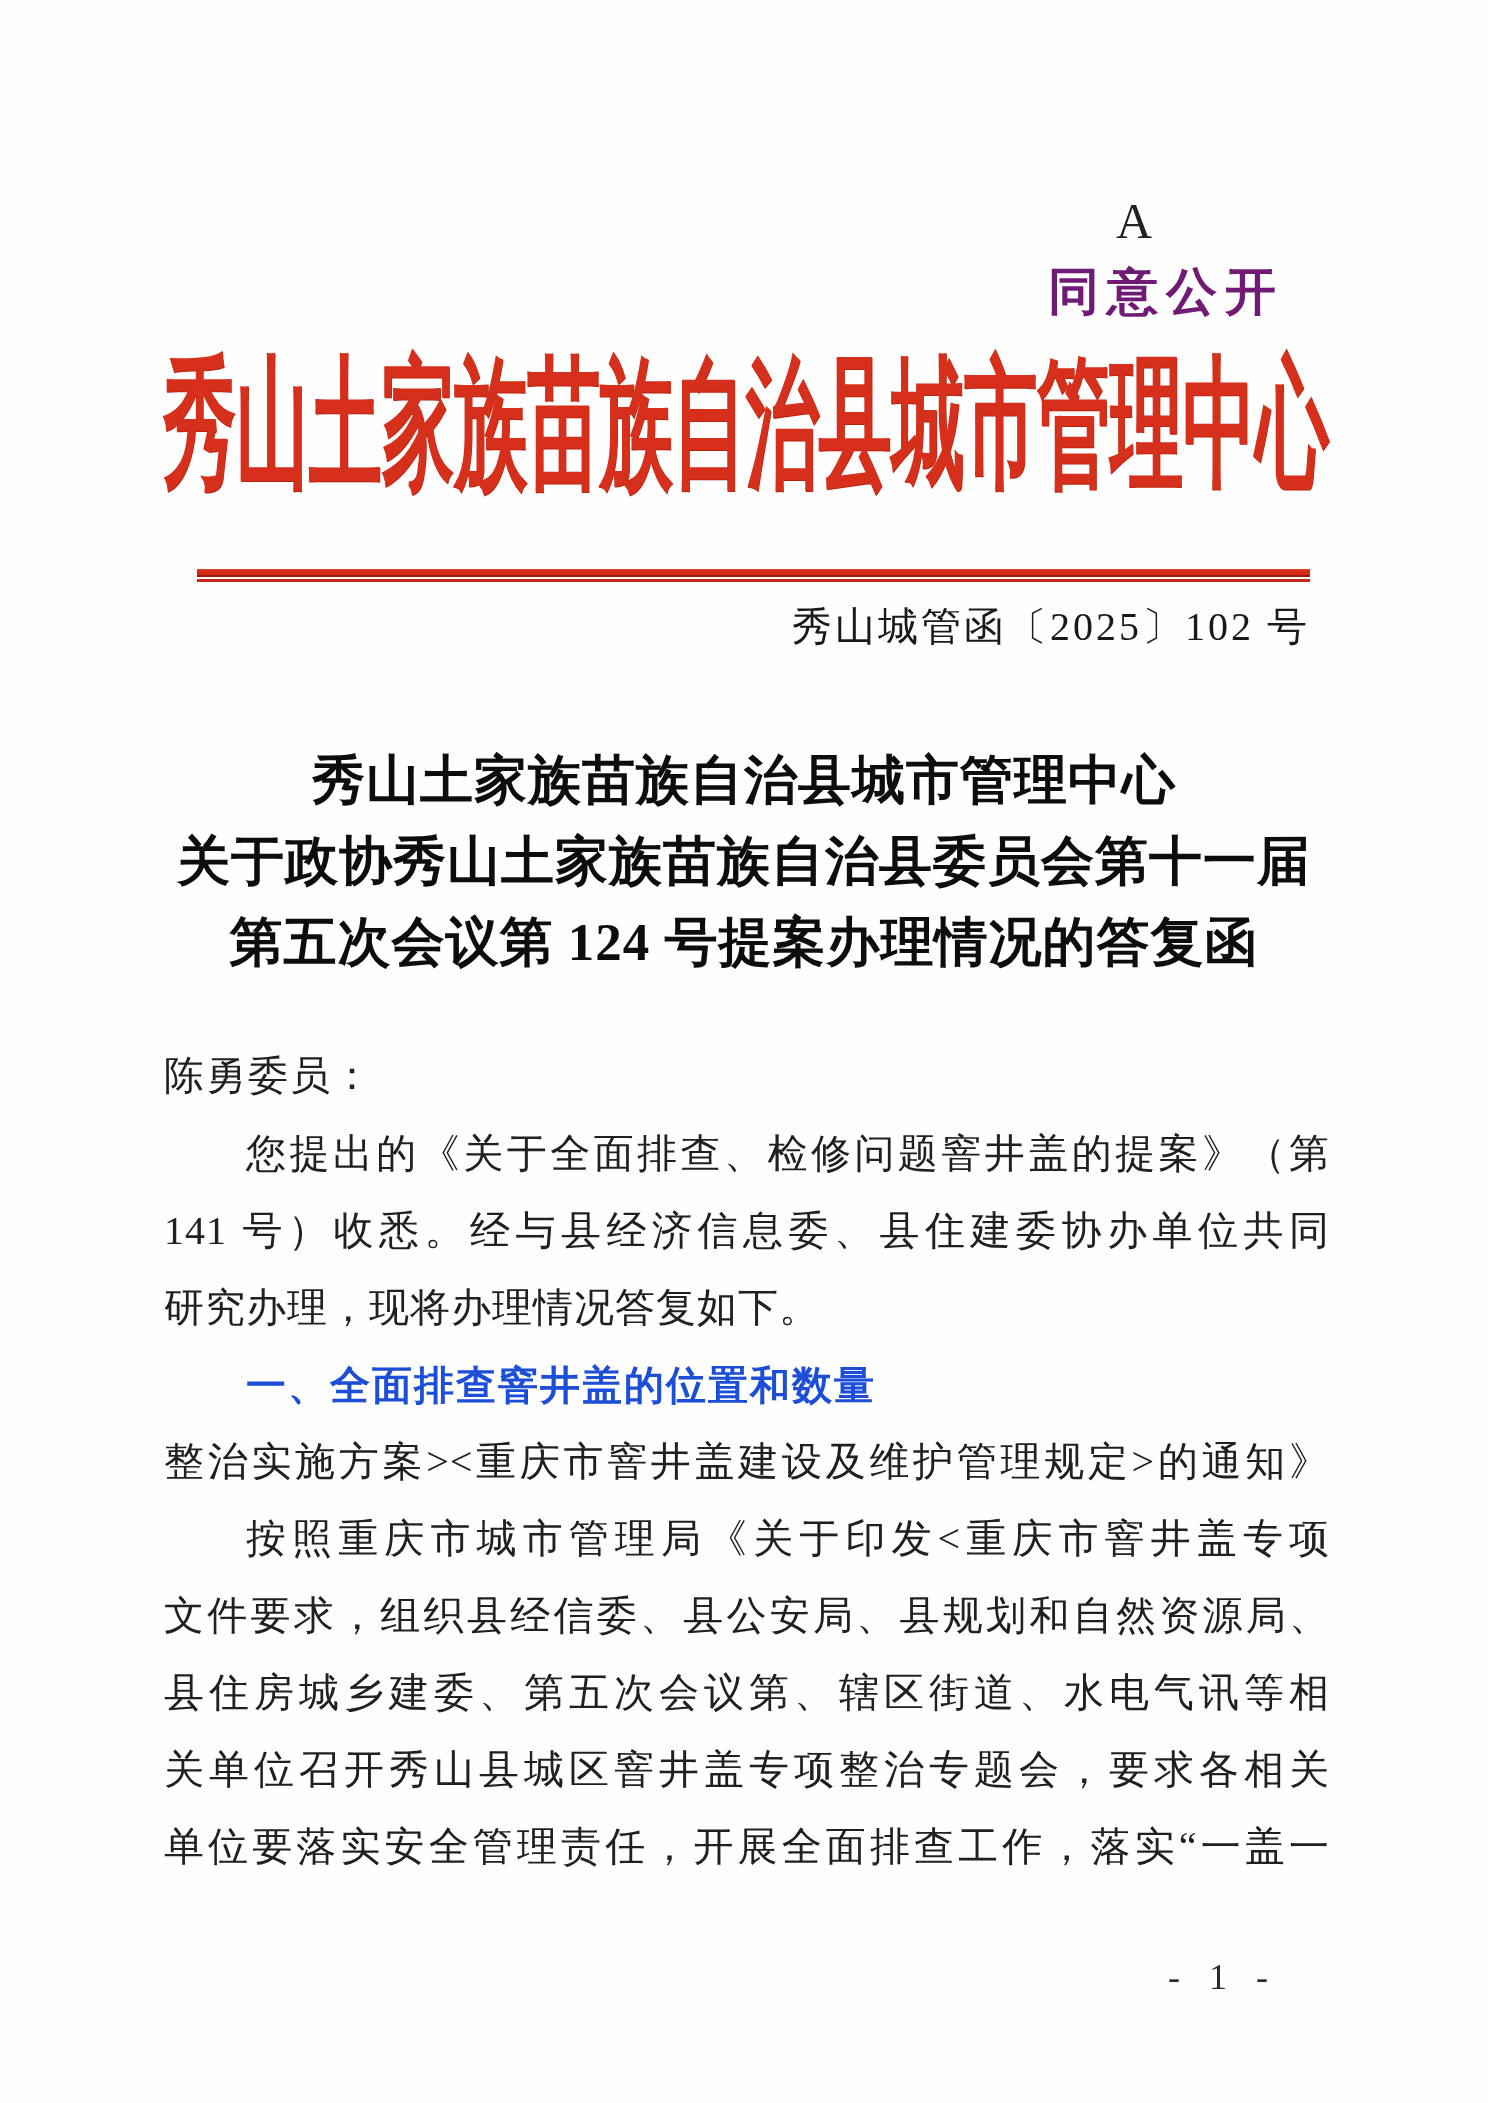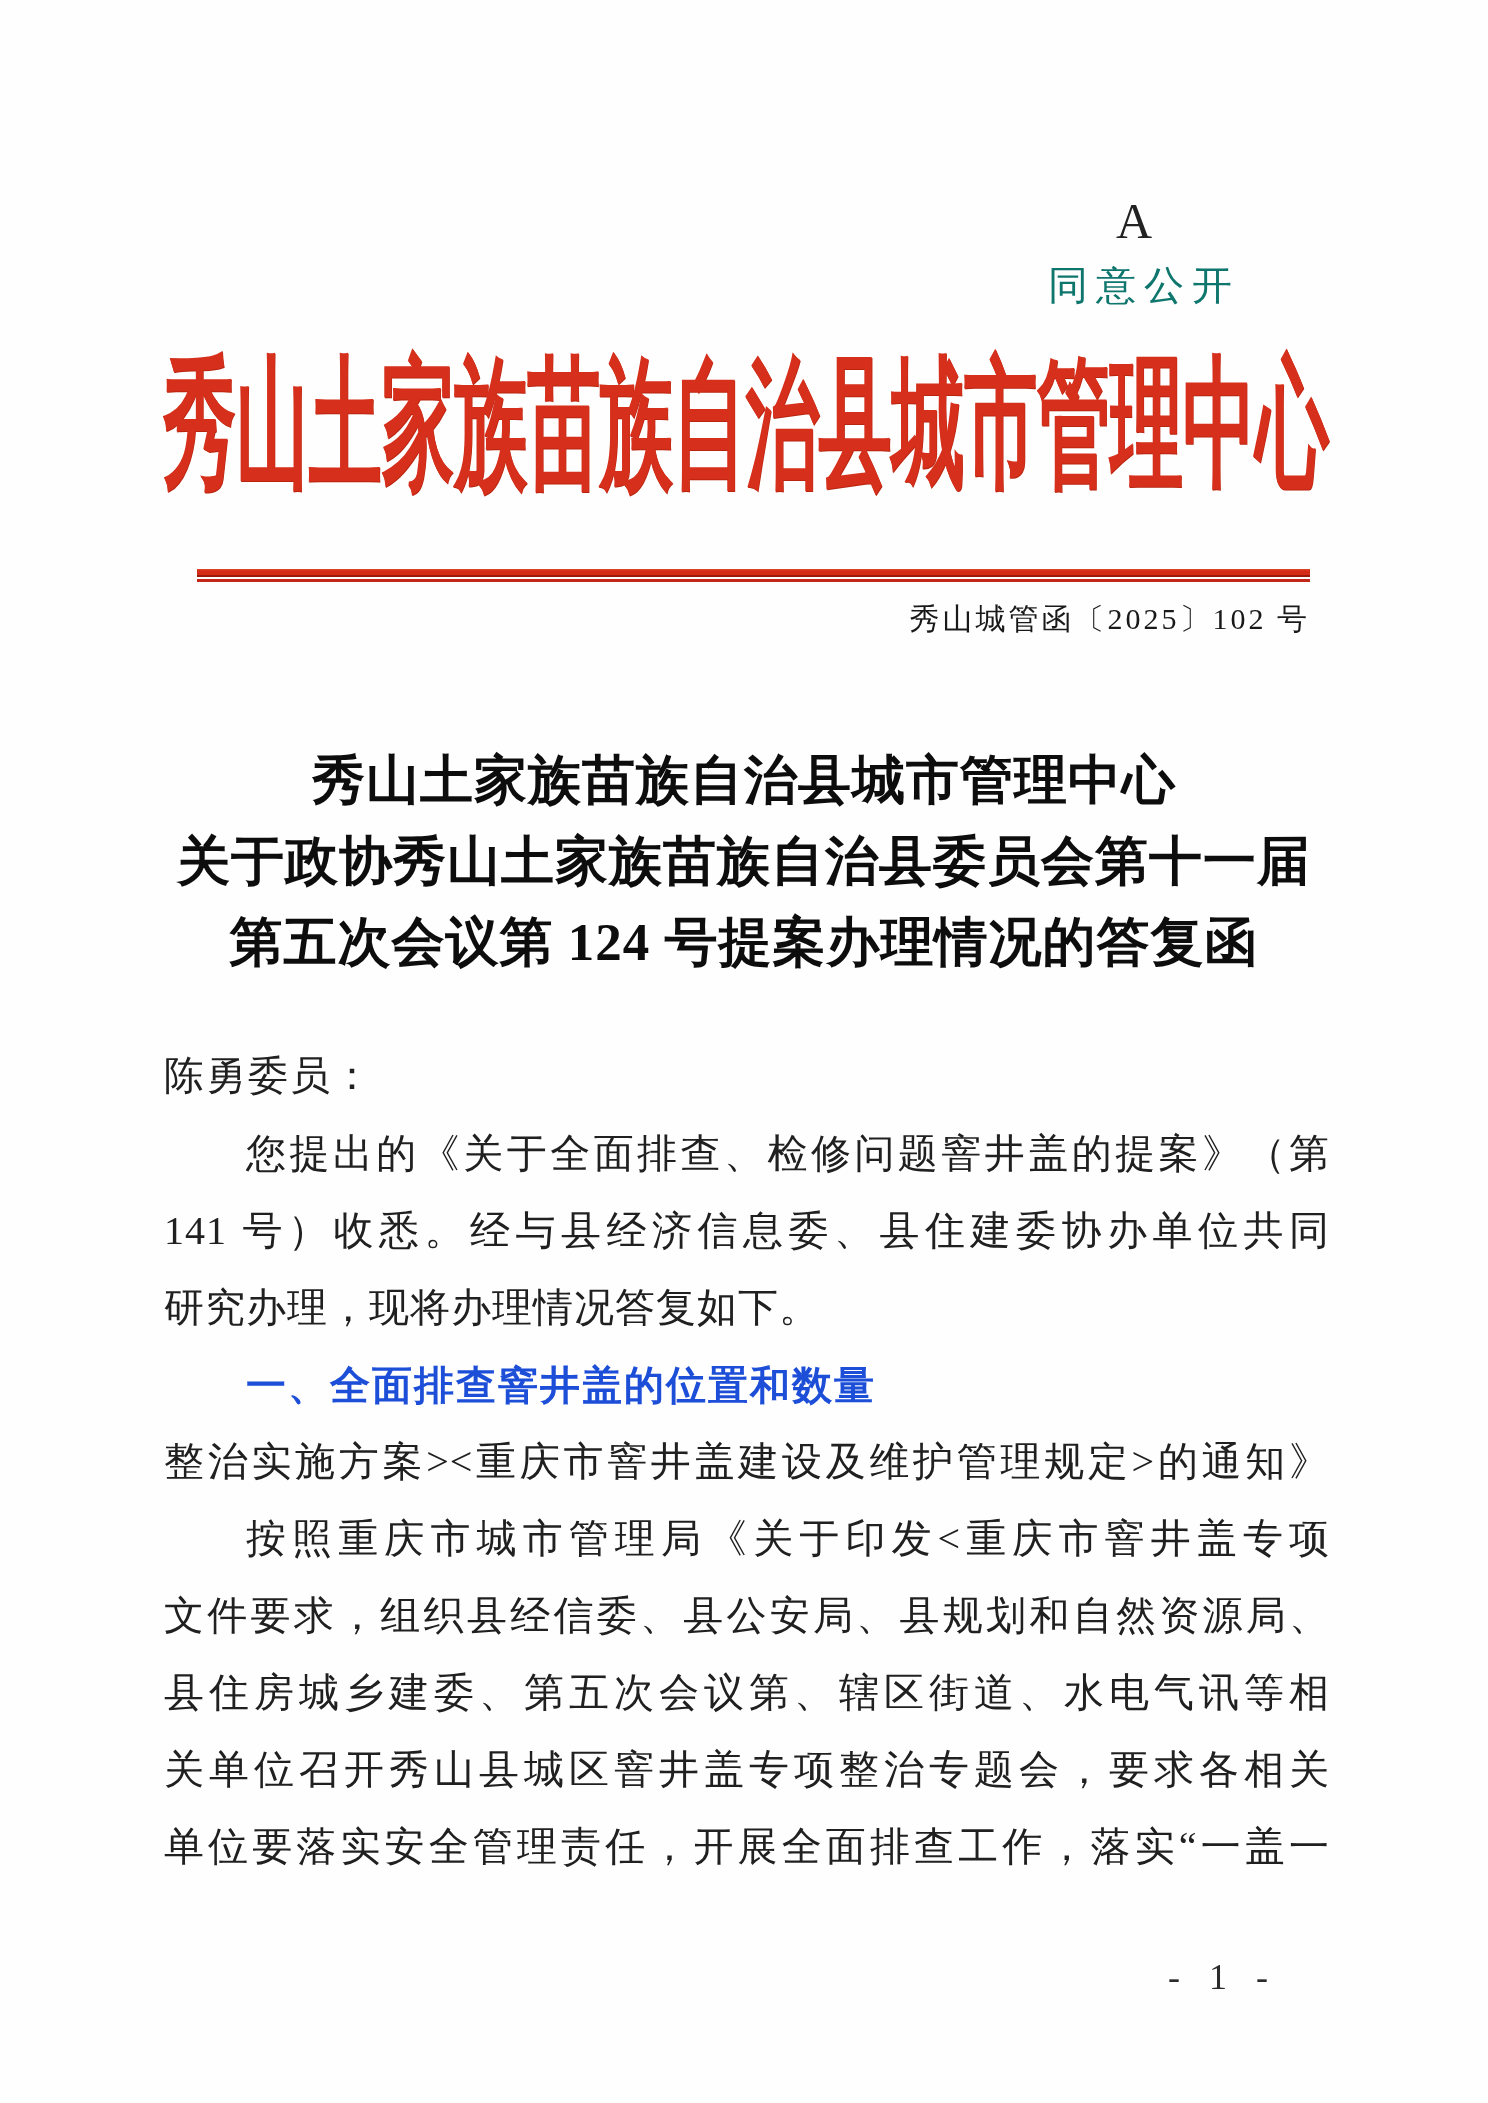--- a/index.html
+++ b/index.html
@@ -12,22 +12,23 @@
     font-family:"Liberation Serif","DejaVu Serif",serif;
     color:#1c1c1c;
     overflow:hidden;
   }
   .letter-a {
     position:absolute; top:192px; left:1116px;
     font-size:50px; color:#222;
   }
   .approval-note {
     position:absolute; top:258px; left:1048px;
-    font-size:40px; letter-spacing:8px; color:#0f766e;
+    font-size:51px; letter-spacing:8px; color:#701a75;
     white-space:nowrap;
+    font-weight:bold;
   }
   .masthead {
     position:absolute; top:350px; left:163px;
     width:1168px; height:152px;
   }
   .masthead-title {
     font-size:142px; line-height:148px; font-weight:bold;
     white-space:nowrap;
     color:#d6301c;
     transform:scaleX(0.513);
@@ -39,21 +40,21 @@
     position:absolute; top:569px; left:197px;
     width:1113px; height:13px;
     background:linear-gradient(to bottom,
       #e04a2f 0px, #d42a18 2px, #d42a18 6px,
       #9c1a0c 6px, #9c1a0c 7.5px,
       #ffffff 7.5px, #ffffff 9.5px,
       #c3271a 9.5px, #c3271a 13px);
   }
   .doc-number {
     position:absolute; top:599px; right:178px;
-    font-size:30px; letter-spacing:3px; color:#191919;
+    font-size:40px; letter-spacing:3px; color:#191919;
     white-space:nowrap;
   }
   .doc-title {
     position:absolute; top:740px; left:60px; width:1368px;
     text-align:center;
   }
   .title-line {
     font-size:53px; line-height:81px; font-weight:bold;
     letter-spacing:1px; color:#0d0d0d;
     white-space:nowrap;

